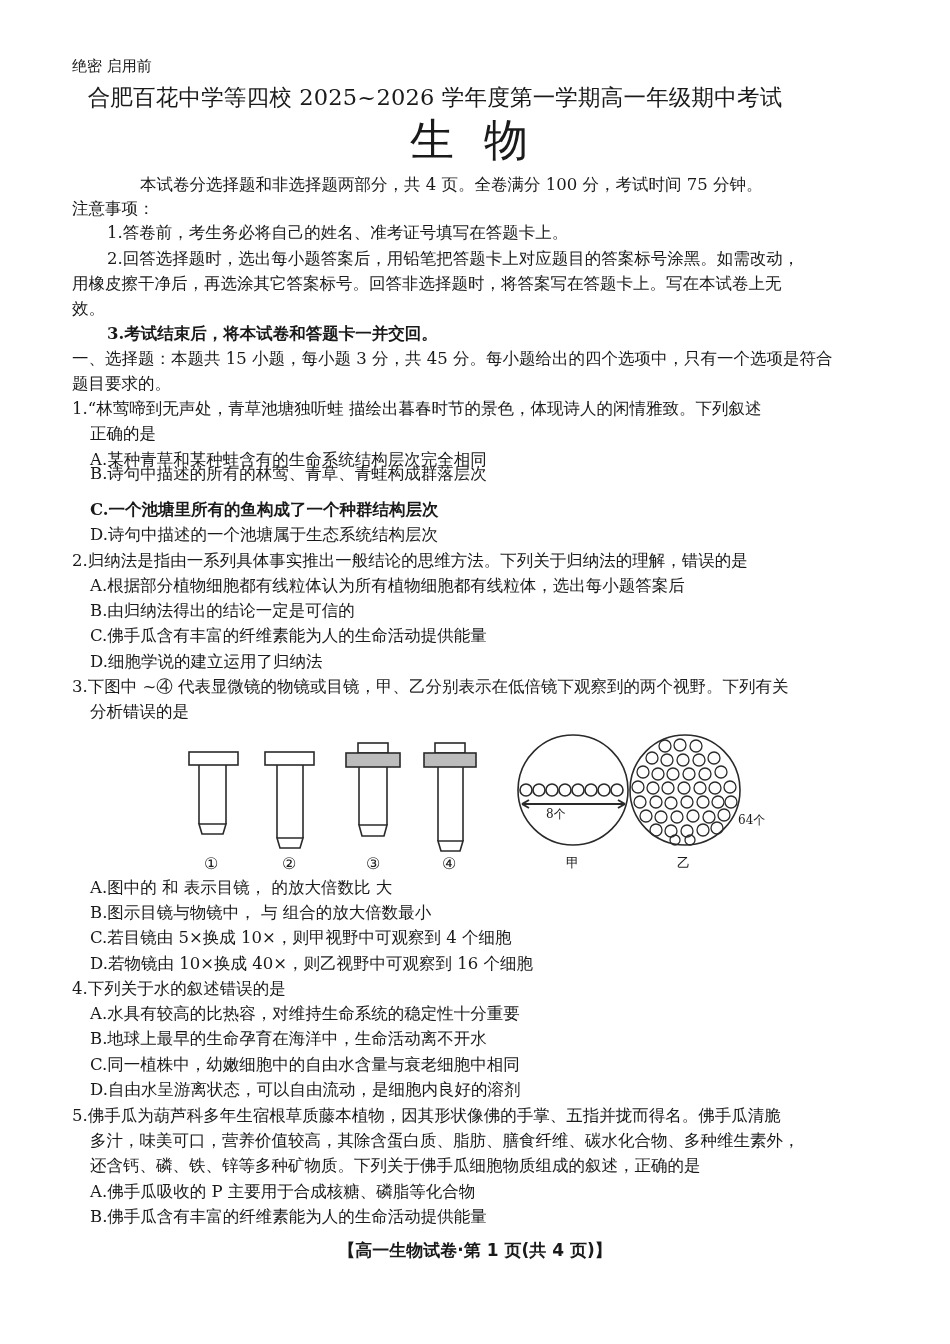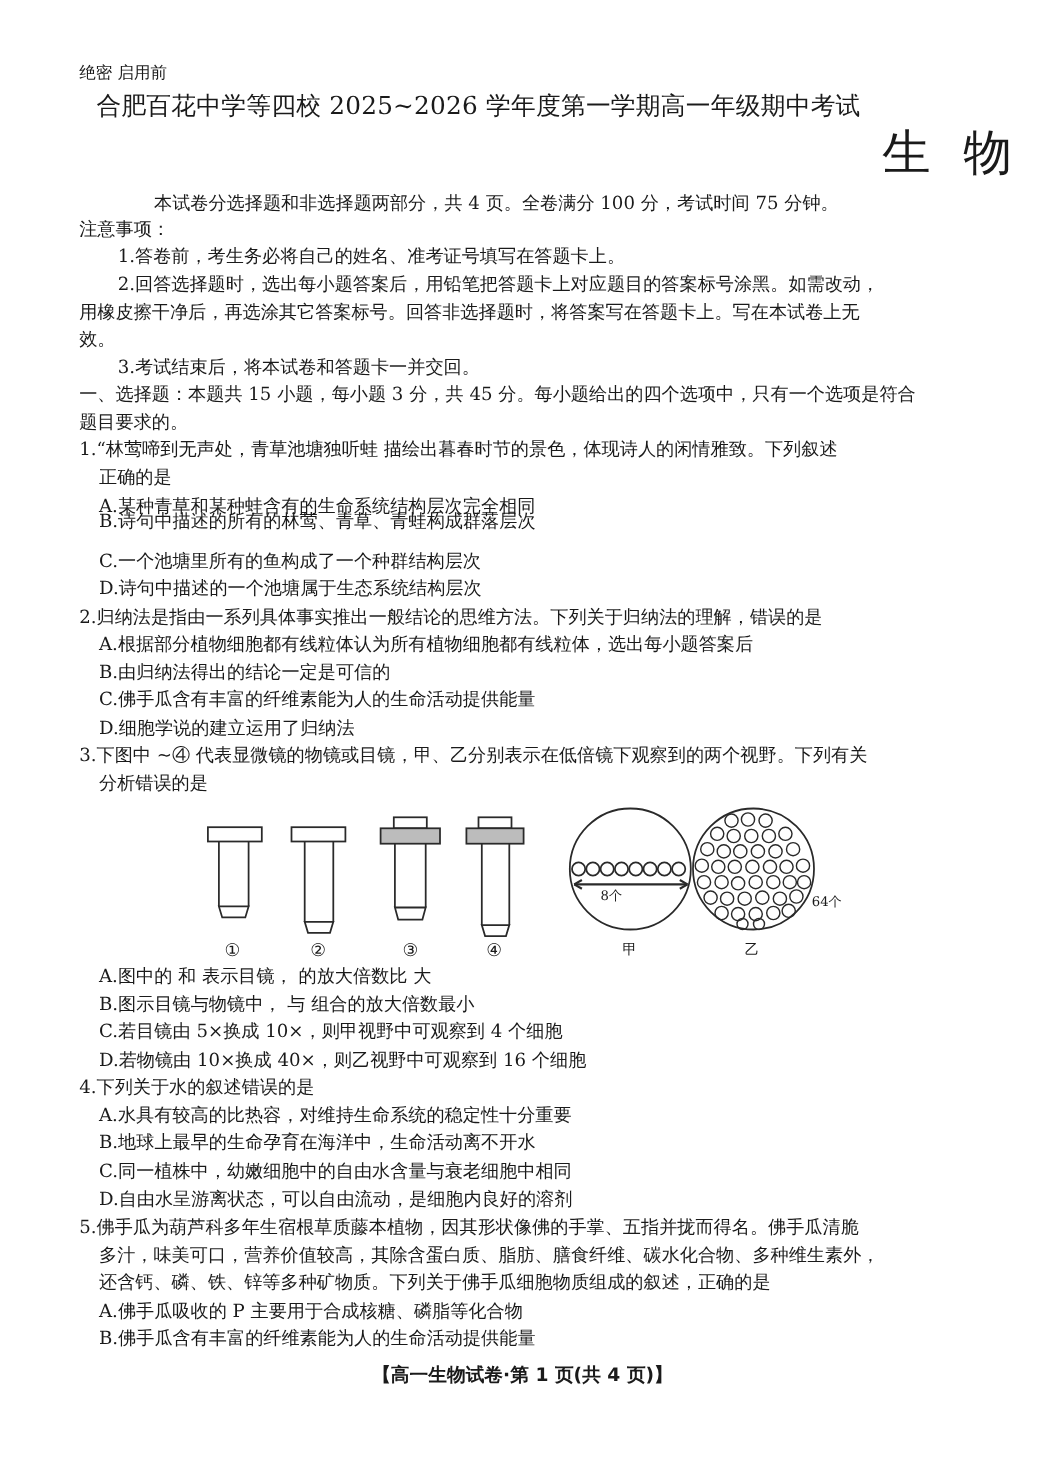--- a/index.html
+++ b/index.html
@@ -4,21 +4,21 @@
 <style>
   html, body { margin: 0; padding: 0; background: #ffffff; }
   body {
     width: 950px; height: 1344px; position: relative; overflow: hidden;
     font-family: "DejaVu Serif", "Liberation Serif", serif;
     color: #1a1a1a;
   }
   .line { position: absolute; white-space: nowrap; font-size: 16.5px; line-height: 24px; }
   .top-mark { left: 72px; top: 54px; font-size: 15px; }
   .exam-title { left: 0; width: 870px; text-align: center; top: 82px; font-size: 22.5px; line-height: 30px; letter-spacing: 0.2px; }
-  .subject { left: 0; width: 950px; text-align: right; top: 112px; font-size: 44px; line-height: 56px; letter-spacing: 30px; padding-left: 18px; box-sizing: border-box; }
+  .subject { left: 0; width: 950px; text-align: center; top: 112px; font-size: 44px; line-height: 56px; letter-spacing: 30px; padding-left: 18px; box-sizing: border-box; }
   .q-stem { left: 72px; }
   .q-cont { left: 90px; }
   .opt { left: 90px; }
   .ind1 { left: 140px; }
   .ind2 { left: 107px; }
   .lm { left: 72px; }
   .figure { position: absolute; left: 170px; top: 732px; width: 610px; height: 142px; }
   .footer { left: 0; width: 950px; text-align: center; top: 1238px; font-family: "DejaVu Sans", "Liberation Sans", sans-serif; font-size: 17px; font-weight: bold; }
 </style>
 </head>
@@ -27,30 +27,30 @@
 <div class="line top-mark">绝密  启用前</div>
 <div class="line exam-title">合肥百花中学等四校 2025~2026 学年度第一学期高一年级期中考试</div>
 <div class="line subject">生物</div>
 
 <div class="line ind1" style="top:173px;">本试卷分选择题和非选择题两部分，共 4 页。全卷满分 100 分，考试时间 75 分钟。</div>
 <div class="line lm" style="top:197px;">注意事项：</div>
 <div class="line ind2" style="top:221px;">1.答卷前，考生务必将自己的姓名、准考证号填写在答题卡上。</div>
 <div class="line ind2" style="top:247px;">2.回答选择题时，选出每小题答案后，用铅笔把答题卡上对应题目的答案标号涂黑。如需改动，</div>
 <div class="line lm" style="top:272px;">用橡皮擦干净后，再选涂其它答案标号。回答非选择题时，将答案写在答题卡上。写在本试卷上无</div>
 <div class="line lm" style="top:297px;">效。</div>
-<div class="line ind2" style="top:322px;">3.考试结束后，将本试卷和答题卡一并交回。</div>
+<div class="line ind2" style="top:322px;font-weight:bold;">3.考试结束后，将本试卷和答题卡一并交回。</div>
 
 <div class="line lm" style="top:347px;">一、选择题：本题共 15 小题，每小题 3 分，共 45 分。每小题给出的四个选项中，只有一个选项是符合</div>
 <div class="line lm" style="top:372px;">题目要求的。</div>
 
 <div class="line q-stem" style="top:397px;">1.“林莺啼到无声处，青草池塘独听蛙   描绘出暮春时节的景色，体现诗人的闲情雅致。下列叙述</div>
 <div class="line q-cont" style="top:422px;">正确的是</div>
 <div class="line opt" style="top:448px;">A.某种青草和某种蛙含有的生命系统结构层次完全相同</div>
 <div class="line opt" style="top:462px;">B.诗句中描述的所有的林莺、青草、青蛙构成群落层次</div>
-<div class="line opt" style="top:498px;">C.一个池塘里所有的鱼构成了一个种群结构层次</div>
+<div class="line opt" style="top:498px;font-weight:bold;">C.一个池塘里所有的鱼构成了一个种群结构层次</div>
 <div class="line opt" style="top:523px;">D.诗句中描述的一个池塘属于生态系统结构层次</div>
 
 <div class="line q-stem" style="top:549px;">2.归纳法是指由一系列具体事实推出一般结论的思维方法。下列关于归纳法的理解，错误的是</div>
 <div class="line opt" style="top:574px;">A.根据部分植物细胞都有线粒体认为所有植物细胞都有线粒体，选出每小题答案后</div>
 <div class="line opt" style="top:599px;">B.由归纳法得出的结论一定是可信的</div>
 <div class="line opt" style="top:624px;">C.佛手瓜含有丰富的纤维素能为人的生命活动提供能量</div>
 <div class="line opt" style="top:650px;">D.细胞学说的建立运用了归纳法</div>
 
 <div class="line q-stem" style="top:675px;">3.下图中  ~④ 代表显微镜的物镜或目镜，甲、乙分别表示在低倍镜下观察到的两个视野。下列有关</div>
 <div class="line q-cont" style="top:700px;">分析错误的是</div>

